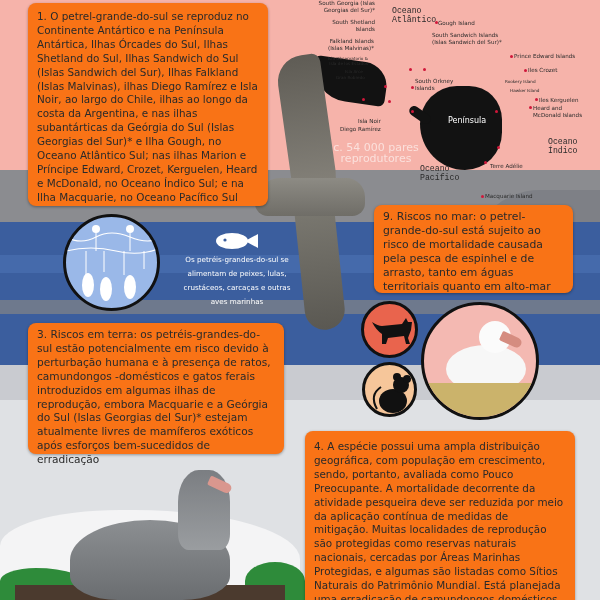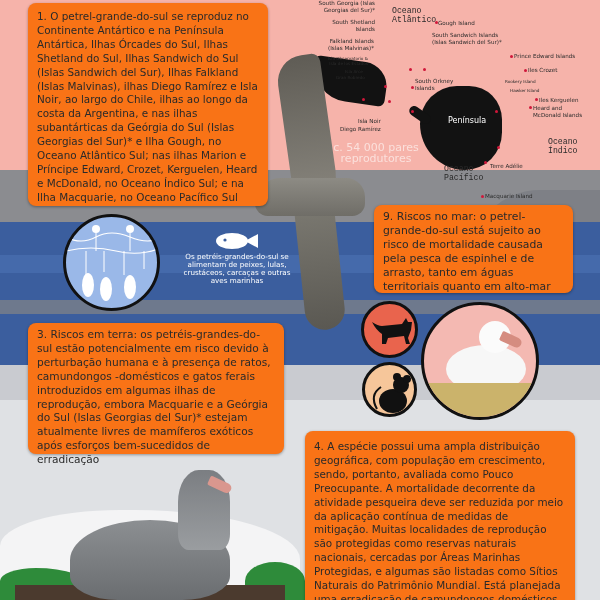--- a/index.html
+++ b/index.html
@@ -62,21 +62,21 @@
     .fishing-circle { left: 63px; top: 214px; width: 97px; height: 97px; background: #9ab8e8; }
     .cat-circle { left: 361px; top: 301px; width: 57px; height: 57px; background: #e9644d; }
     .mouse-circle { left: 362px; top: 362px; width: 55px; height: 55px; background: #f6c69a; }
     .chick-circle { left: 421px; top: 302px; width: 118px; height: 118px; background: #f4b9b2; }
     .chick-body { position: absolute; left: 22px; top: 40px; width: 80px; height: 48px; background: #f7f7f7; border-radius: 50%; }
     .chick-head { position: absolute; left: 55px; top: 16px; width: 32px; height: 32px; background: #fbfbfb; border-radius: 50%; }
     .chick-beak { position: absolute; left: 76px; top: 30px; width: 22px; height: 10px; background: #d58c80; border-radius: 3px 8px 8px 3px; transform: rotate(25deg); }
     .nest { position: absolute; left: 0; top: 78px; width: 118px; height: 40px; background: #cbb36b; }
     .icon-svg { position: absolute; }
 
-    .fish-caption { position: absolute; left: 178px; top: 253px; width: 118px; text-align: center; color: #ffffff; font-size: 7.2px; line-height: 8px; }
+    .fish-caption { position: absolute; left: 178px; top: 253px; width: 118px; text-align: center; color: #ffffff; font-size: 7.2px; line-height: 14px; }
     .fish-icon { position: absolute; left: 215px; top: 232px; }
   </style>
 </head>
 <body>
 
 <div class="bg-sky"></div>
 <div class="bg-hills-grey"></div>
 <div class="bg-hill-right"></div>
 <div class="bg-sea"></div>
 <div class="bg-sea-stripe1"></div>
@@ -89,21 +89,21 @@
 <div class="bg-rock"></div>
 
 <div class="map"></div>
 <div class="sa-continent"></div>
 <div class="antarctica"></div>
 <div class="peninsula"></div>
 <div class="map-ant">Península</div>
 
 <div class="map-ocean" style="left:392px;top:6px;width:50px;">Oceano Atlântico</div>
 <div class="map-ocean" style="left:508px;top:137px;width:44px;margin-left:40px;">Oceano Índico</div>
-<div class="map-ocean" style="left:444px;top:164px;width:44px;">Oceano Pacífico</div>
+<div class="map-ocean" style="left:420px;top:164px;width:44px;">Oceano Pacífico</div>
 
 <div class="map-label" style="left:309px;top:0px;width:66px;white-space:normal;text-align:right;">South Georgia (Islas Georgias del Sur)*</div>
 <div class="map-label" style="left:330px;top:19px;width:45px;white-space:normal;text-align:right;">South Shetland Islands</div>
 <div class="map-label" style="left:326px;top:38px;width:48px;white-space:normal;text-align:right;">Falkland Islands (Islas Malvinas)*</div>
 <div class="map-label" style="left:324px;top:56px;width:44px;white-space:normal;text-align:right;font-size:4.2px;line-height:5px;">Isla Observatorio &amp; Isla de los Estados</div>
 <div class="map-label" style="left:345px;top:69px;font-size:4.2px;">Isla Arce</div>
 <div class="map-label" style="left:336px;top:75px;font-size:4.2px;">Gran Robredo</div>
 <div class="map-label" style="left:358px;top:118px;">Isla Noir</div>
 <div class="map-label" style="left:340px;top:126px;">Diego Ramírez</div>
 <div class="map-label" style="left:438px;top:20px;">Gough Island</div>

